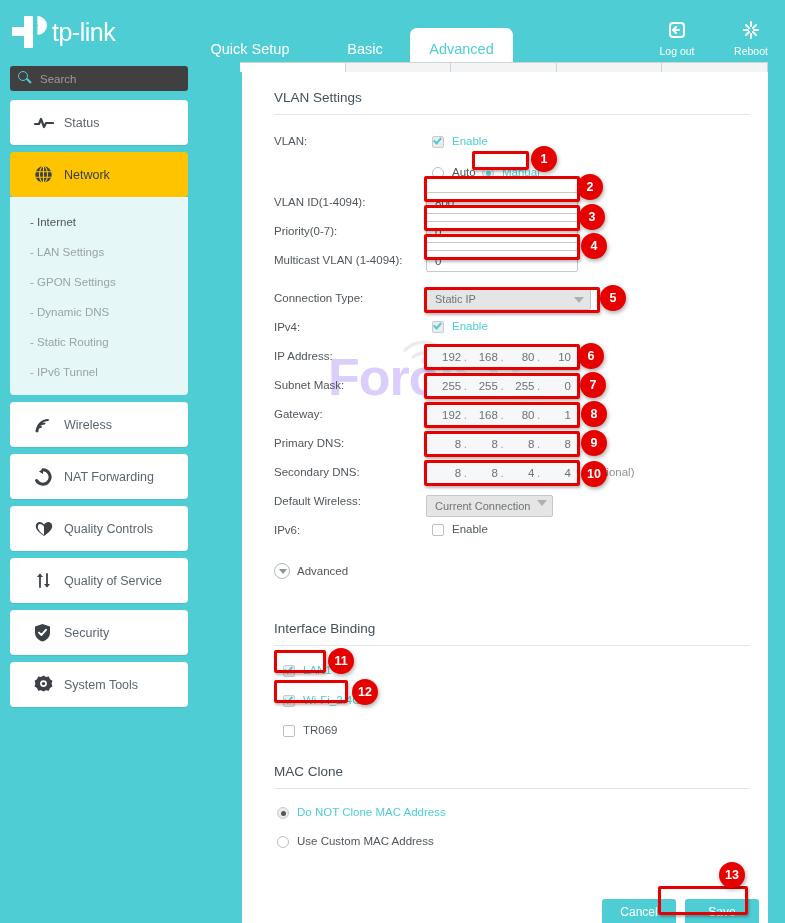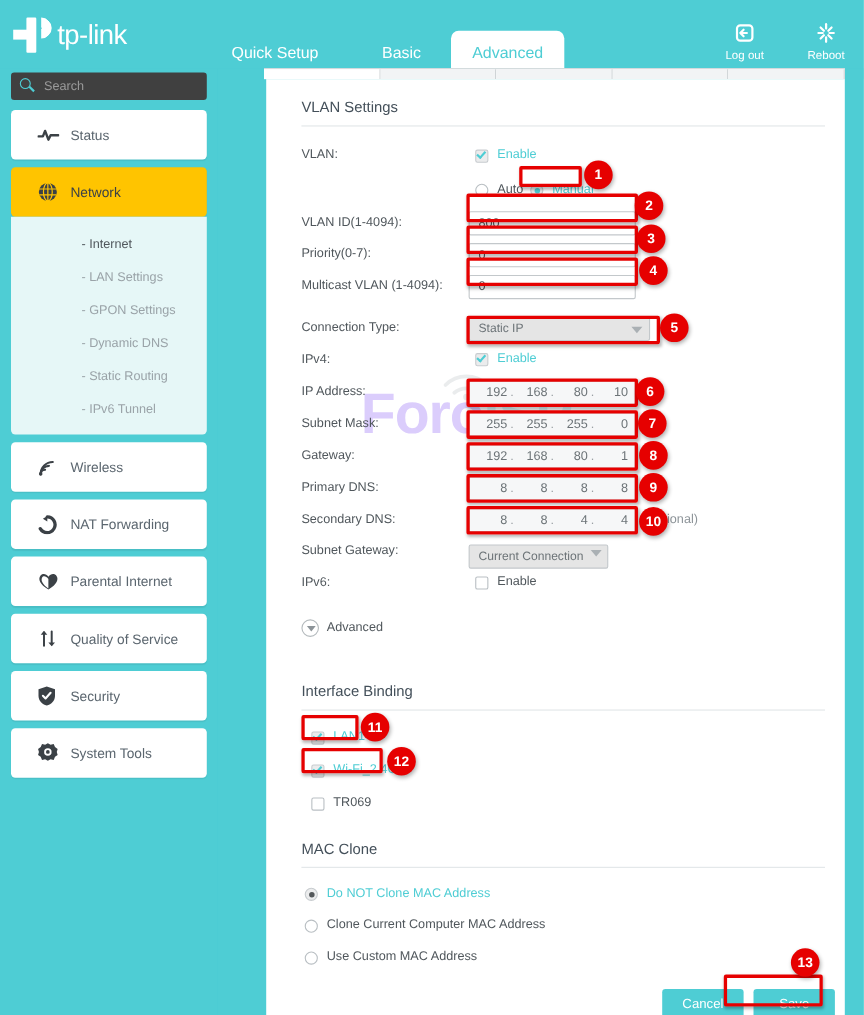--- a/index.html
+++ b/index.html
@@ -42,21 +42,21 @@
   .menu { position: absolute; left: 10px; top: 38px; width: 178px; }
   .menu-item { height: 45px; background: #fff; border-radius: 4px; margin-bottom: 7px;
                display: flex; align-items: center; padding-left: 24px; cursor: pointer;
                box-shadow: 0 1px 1px rgba(0,0,0,.07); }
   .menu-item.active { background: #FFC400; }
   .menu-item .mi-ic { width: 30px; flex: none; color: #3b4146; font-size: 16px; line-height: 1; display: flex; align-items: center; }
   .menu-item .mi-lb { color: #5b666f; font-size: 12.5px; }
   .menu-item.active .mi-lb { color: #3b4146; }
 
   .submenu { background: #E6F7F7; border-radius: 0 0 4px 4px; margin: -7px 0 7px 0; padding: 10px 0 8px 0; }
-  .sub-item { height: 30px; line-height: 30px; padding-left: 64px; font-size: 11.5px; color: #9aa3a8; cursor: pointer; }
+  .sub-item { height: 30px; line-height: 30px; padding-left: 20px; font-size: 11.5px; color: #9aa3a8; cursor: pointer; }
   .sub-item.active { color: #50575c; }
 
   
   .content { position: absolute; left: 198px; top: 62px; right: 0; bottom: 0; background: #4ECDD4; }
   .tabstrip { position: absolute; left: 42px; top: 0; right: 17px; height: 10px; background: #fff;
               border-top: 1px solid #cfd4d6; display: flex; }
   .tabstrip .ts-cell { flex: 1; border-right: 1px solid #cfd4d6; background: #f2f4f5; }
   .tabstrip .ts-cell.sel { background: #fff; }
 
   .panel { position: absolute; left: 42px; top: 10px; right: 17px; bottom: 0; background: #fff;
@@ -237,21 +237,21 @@
         <span class="mi-lb">NAT Forwarding</span>
       </div>
 
       <div class="menu-item">
         <span class="mi-ic">
           <svg width="20" height="17" viewBox="0 0 20 17">
               <path d="M10 16 C2 11 0.6 6.5 2.6 3.6 C4.4 1 8 1.4 10 4.4 C12 1.4 15.6 1 17.4 3.6 C19.4 6.5 18 11 10 16 Z" fill="#3b4146"></path>
               <path d="M10 15 C4.6 11.2 3 7.6 4.2 5.2 C5.3 3.1 8 3.6 10 6.4" fill="#fff"></path>
             </svg>
         </span>
-        <span class="mi-lb">Parental Internet</span>
+        <span class="mi-lb">Quality Controls</span>
       </div>
 
       <div class="menu-item">
         <span class="mi-ic">
           <svg width="20" height="17" viewBox="0 0 20 17">
               <g stroke="#3b4146" stroke-width="1.8" fill="#3b4146">
                 <path d="M6 15 V3" stroke-linecap="round"></path>
                 <path d="M6 1.4 L3 5 H9 Z" stroke="none"></path>
                 <path d="M13 2 V14" stroke-linecap="round"></path>
                 <path d="M13 15.6 L10 12 H16 Z" stroke="none"></path>
@@ -422,21 +422,21 @@
             <span class="oct">8</span>
               <span class="sep">.</span>
             <span class="oct">4</span>
               <span class="sep">.</span>
             <span class="oct">4</span>
           </span>
           <span class="note" style="left:310px;top:4px;">(Optional)</span>
         </div>
 
         <div class="row">
-          <span class="lbl">Subnet Gateway:</span>
+          <span class="lbl">Default Wireless:</span>
           <span class="sel-box" style="left:152px;top:4px;width:127px;">Current Connection</span>
           <span class="sel-arrow" style="left:263px;top:9px;"></span>
         </div>
 
         <div class="row">
           <span class="lbl">IPv6:</span>
           <span class="cbx" style="left:158px;top:4px;"></span>
           <span class="cbx-lb off" style="left:178px;top:3px;">Enable</span>
         </div>
 
@@ -473,24 +473,20 @@
         <div class="sec-rule"></div>
 
         <div class="row" style="height:29px;">
           <span class="rdo dis" style="left:3px;top:2px;">
               <span class="dot"></span>
             </span>
           <span class="cbx-lb" style="left:23px;top:1px;">Do NOT Clone MAC Address</span>
         </div>
         <div class="row" style="height:29px;">
           <span class="rdo" style="left:3px;top:2px;"></span>
-          <span class="cbx-lb off" style="left:23px;top:1px;">Clone Current Computer MAC Address</span>
-        </div>
-        <div class="row" style="height:29px;">
-          <span class="rdo" style="left:3px;top:2px;"></span>
           <span class="cbx-lb off" style="left:23px;top:1px;">Use Custom MAC Address</span>
         </div>
       </div>
 
       <div class="btn" style="left:360px;top:827px;width:74px;">Cancel</div>
       <div class="btn" style="left:443px;top:827px;width:74px;">Save</div>
     </div>
   </div>
 
   <div>

